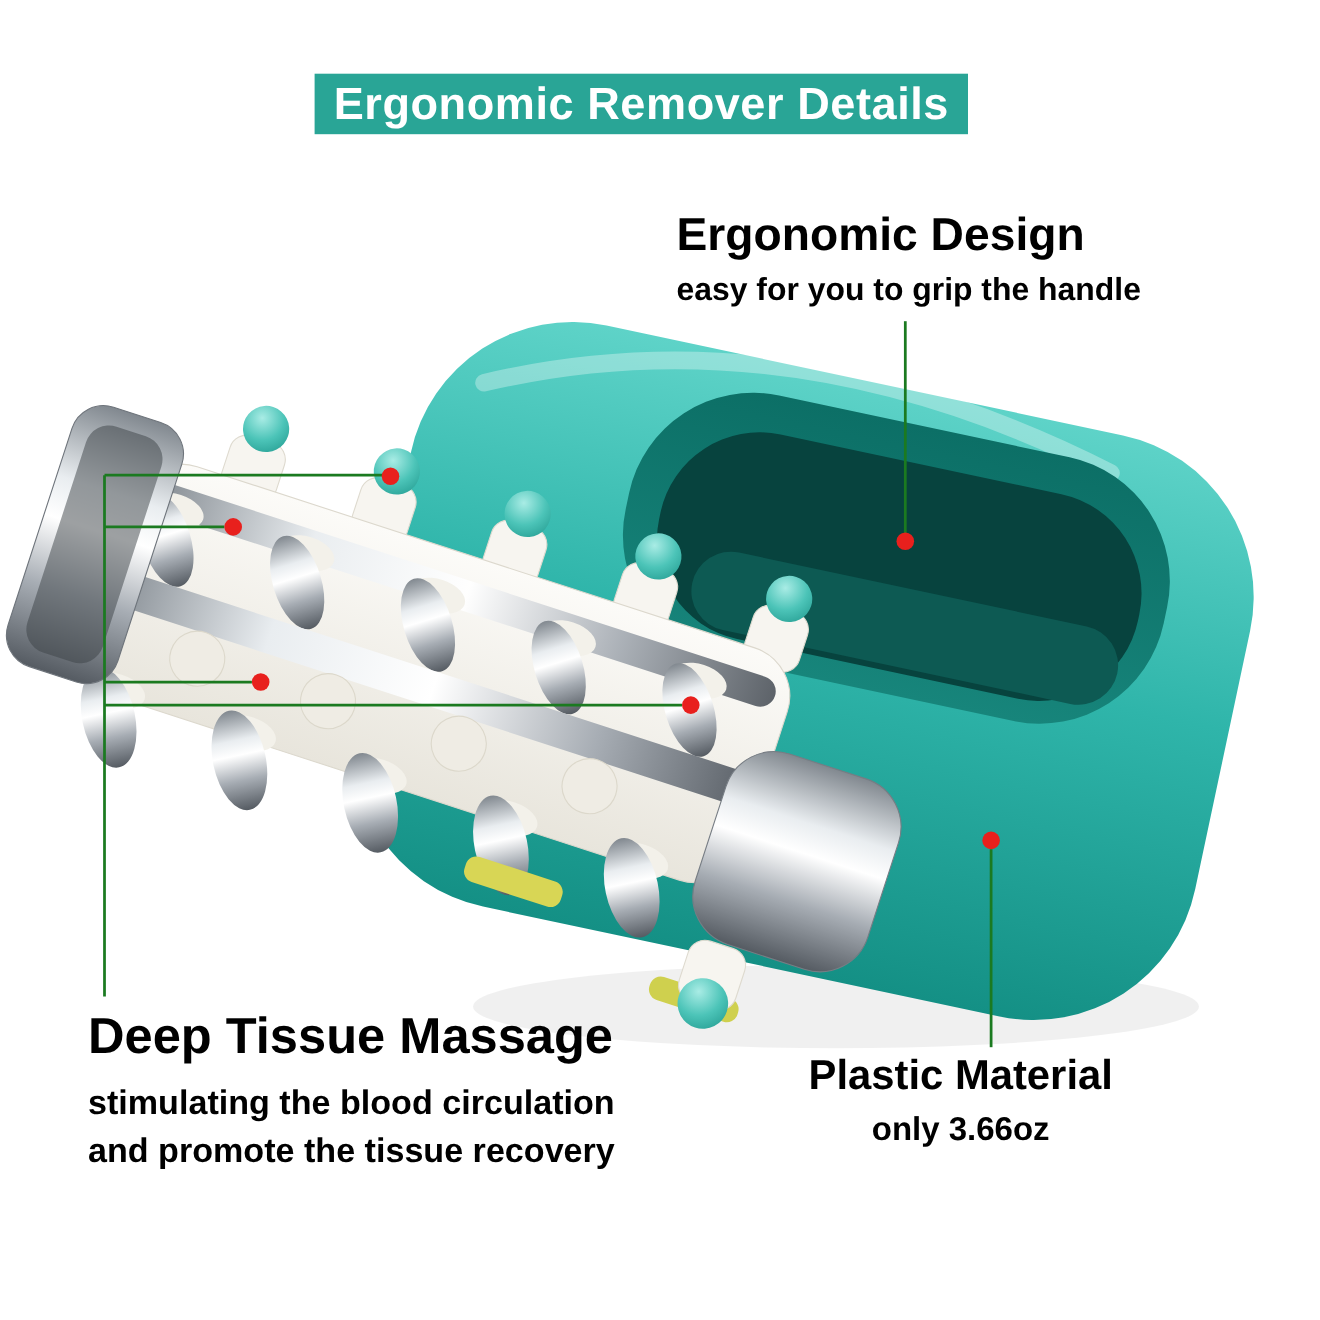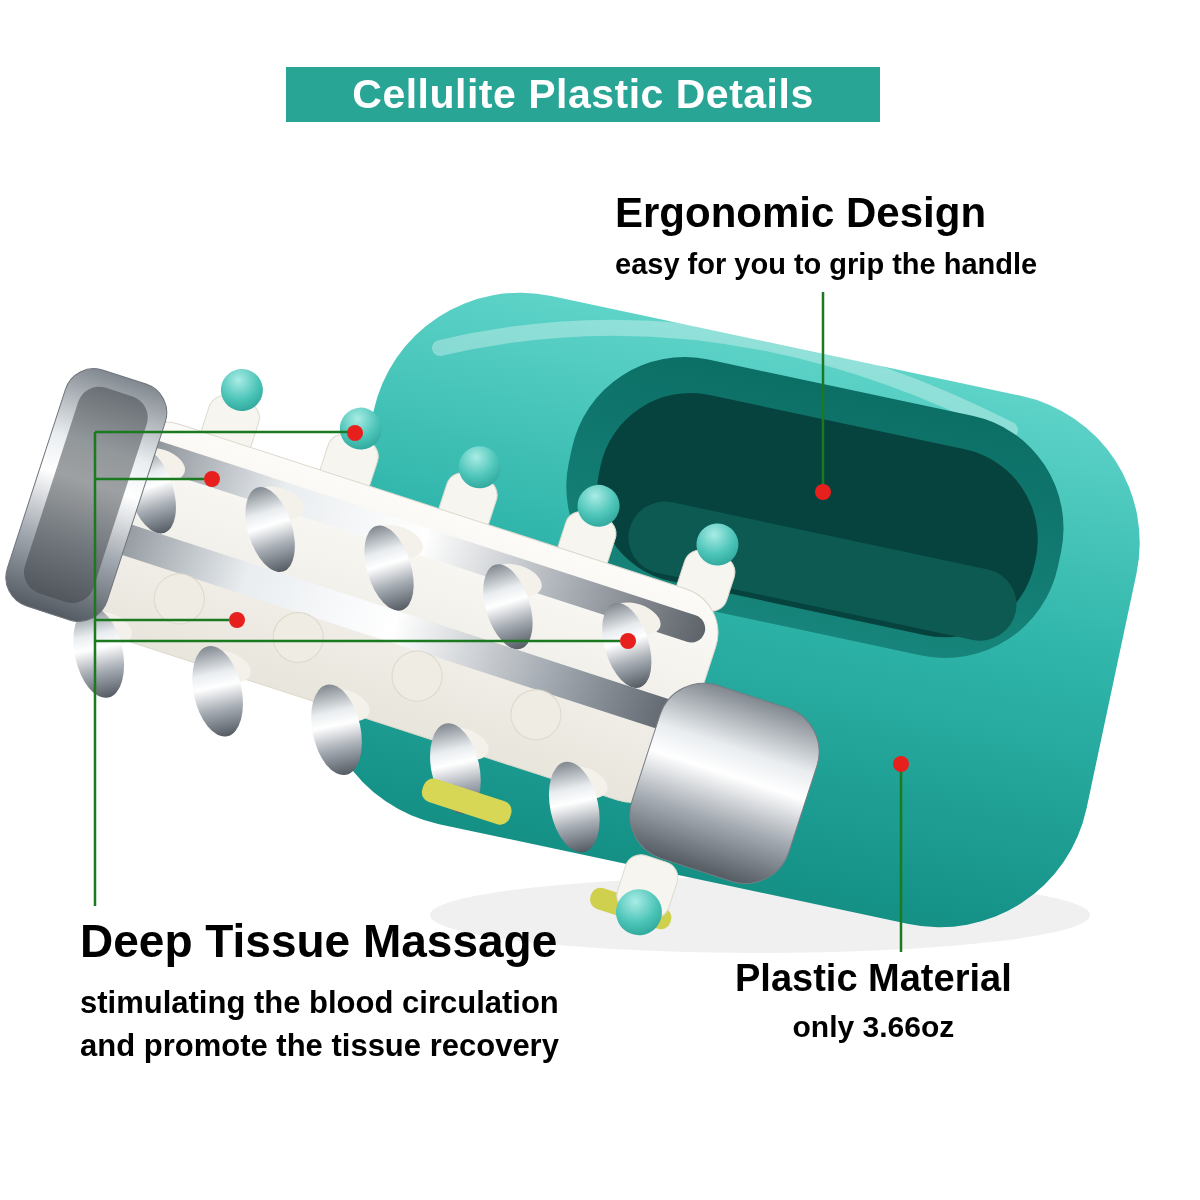--- a/index.html
+++ b/index.html
@@ -200,21 +200,21 @@
       <line class="callout-line" x1="95" y1="479" x2="204" y2="479"></line>
       <circle class="callout-dot" cx="212" cy="479" r="8"></circle>
       <line class="callout-line" x1="95" y1="620" x2="229" y2="620"></line>
       <circle class="callout-dot" cx="237" cy="620" r="8"></circle>
       <line class="callout-line" x1="95" y1="641" x2="620" y2="641"></line>
       <circle class="callout-dot" cx="628" cy="641" r="8"></circle>
     </g>
   </svg>
 
   <div class="banner">
-    <span class="banner-title">Cellulite Plastic Details</span>
+    <span class="banner-title">Ergonomic Remover Details</span>
   </div>
 
   <div class="annotation" id="anno-ergonomic">
     <h2>Ergonomic Design</h2>
     <p>easy for you to grip the handle</p>
   </div>
 
   <div class="annotation" id="anno-deep-tissue">
     <h2>Deep Tissue Massage</h2>
     <p><span>stimulating the blood circulation</span><br>

